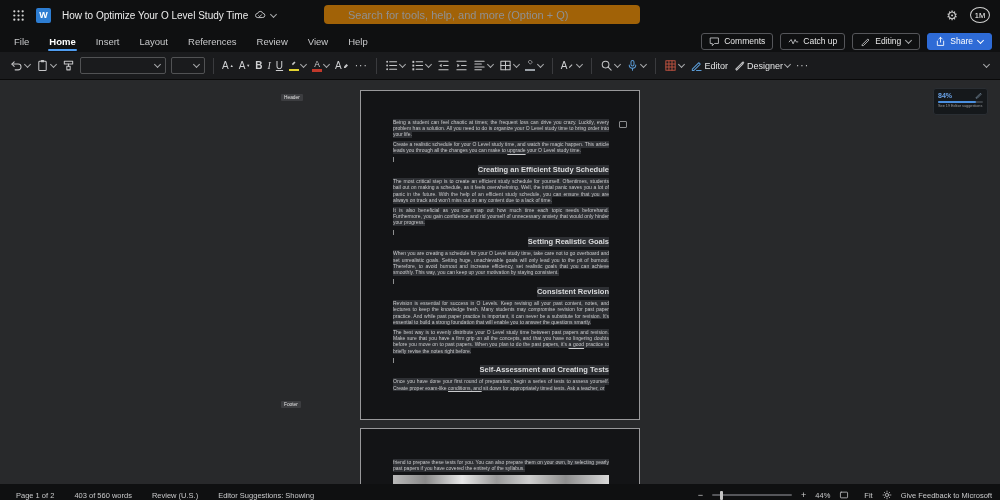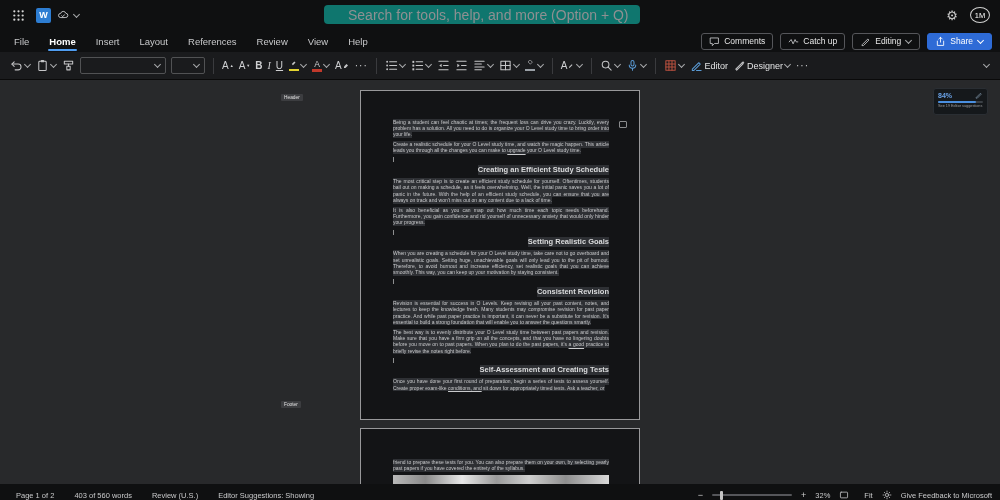--- a/index.html
+++ b/index.html
@@ -6,21 +6,21 @@
   body{width:1000px;height:500px;position:relative;overflow:hidden;background:#28292b;
        font-family:"Liberation Sans",sans-serif;color:#d6d7d8;}
   svg.ic{width:13px;height:13px;stroke:#c5c6c8;fill:none;stroke-width:1.1;stroke-linecap:round;stroke-linejoin:round;display:block;}
   .chev{display:inline-block;width:4px;height:4px;border-right:1px solid #a9aaac;border-bottom:1px solid #a9aaac;transform:rotate(45deg);margin:0 1px 2px 1px;}
   
   .topbar{position:absolute;top:0;left:0;right:0;height:30px;background:#0f1011;display:flex;align-items:center;}
   .waffle{margin-left:10px;width:16px;height:16px;display:flex;align-items:center;justify-content:center;cursor:pointer;}
   .wordlogo{margin-left:10px;width:15px;height:15px;background:#2d7dd2;border-radius:2px;color:#fff;font-size:9px;font-weight:bold;display:flex;align-items:center;justify-content:center;}
   .doctitle{margin-left:11px;font-size:10px;color:#ececec;white-space:nowrap;}
   .titleicons{display:flex;align-items:center;gap:4px;margin-left:6px;}
-  .search{position:absolute;left:324px;top:5px;width:316px;height:19px;background:#0f766e;border:none;border-radius:4px;color:#dcdcdc;font-size:14px;padding:0 8px 0 24px;box-sizing:border-box;outline:none;font-family:"Liberation Sans",sans-serif;}
+  .search{position:absolute;left:324px;top:5px;width:316px;height:19px;background:#a16207;border:none;border-radius:4px;color:#dcdcdc;font-size:11px;padding:0 8px 0 24px;box-sizing:border-box;outline:none;font-family:"Liberation Sans",sans-serif;}
   .search::placeholder{color:#8f9092;}
   .searchicon{position:absolute;left:332px;top:9.5px;width:10px;height:10px;}
   .topright{margin-left:auto;display:flex;align-items:center;gap:12px;padding-right:10px;}
   .gear{font-size:13px;color:#c9c9c9;line-height:1;cursor:pointer;}
   .avatar{width:20px;height:16px;border:1.2px solid #d0d0d0;border-radius:50%;display:flex;align-items:center;justify-content:center;font-size:7.5px;color:#fff;box-sizing:border-box;}
   
   .menubar{position:absolute;top:30px;left:0;right:0;height:22px;background:#0f1011;display:flex;align-items:center;}
   .tabs{display:flex;align-items:center;margin-left:4px;}
   .tab{position:relative;padding:0 10px;font-size:9.5px;color:#c8c9cb;height:22px;display:flex;align-items:center;cursor:pointer;}
   .tab.active{color:#fff;font-weight:bold;}
@@ -87,20 +87,21 @@
         <circle cx="11.5" cy="2.5" r="1.2"></circle>
       <circle cx="2.5" cy="7" r="1.2"></circle>
         <circle cx="7" cy="7" r="1.2"></circle>
         <circle cx="11.5" cy="7" r="1.2"></circle>
       <circle cx="2.5" cy="11.5" r="1.2"></circle>
         <circle cx="7" cy="11.5" r="1.2"></circle>
         <circle cx="11.5" cy="11.5" r="1.2"></circle>
     </svg>
   </div>
   <div class="wordlogo">W</div>
+  <div class="doctitle">How to Optimize Your O Level Study Time</div>
   <div class="titleicons">
     <svg class="ic" viewBox="0 0 14 14" style="width:12px;height:12px;">
       <path d="M4 10 a2.4 2.4 0 0 1 .3-4.8 3.1 3.1 0 0 1 6-.2 2.3 2.3 0 0 1-.3 5 z"></path>
       <path d="M5.5 7.8 l1.2 1.2 2-2.3"></path>
     </svg>
     <span class="chev"></span>
   </div>
   <svg class="searchicon ic" viewBox="0 0 14 14" style="width:10px;height:10px;">
     <circle cx="6" cy="6" r="3.6"></circle>
       <line x1="8.8" y1="8.8" x2="12" y2="12"></line>
@@ -402,21 +403,21 @@
     <span class="sitem">403 of 560 words</span>
     <span class="sitem">Review (U.S.)</span>
     <span class="sitem">Editor Suggestions: Showing</span>
   </div>
   <div class="sright">
     <span class="zsign">−</span>
     <span class="ztrack">
         <span class="zhandle"></span>
       </span>
     <span class="zsign">+</span>
-    <span class="sitem">32%</span>
+    <span class="sitem">44%</span>
     <span class="fitgrp">
       <svg class="ic" viewBox="0 0 14 14" style="width:10px;height:10px;">
           <rect x="2" y="3" width="10" height="8" rx="1"></rect>
         </svg>
       <span>Fit</span>
     </span>
     <svg class="ic" viewBox="0 0 14 14" style="width:10px;height:10px;">
       <circle cx="7" cy="7" r="2.2"></circle>
         <line x1="7" y1="1.5" x2="7" y2="3"></line>
         <line x1="7" y1="11" x2="7" y2="12.5"></line>

